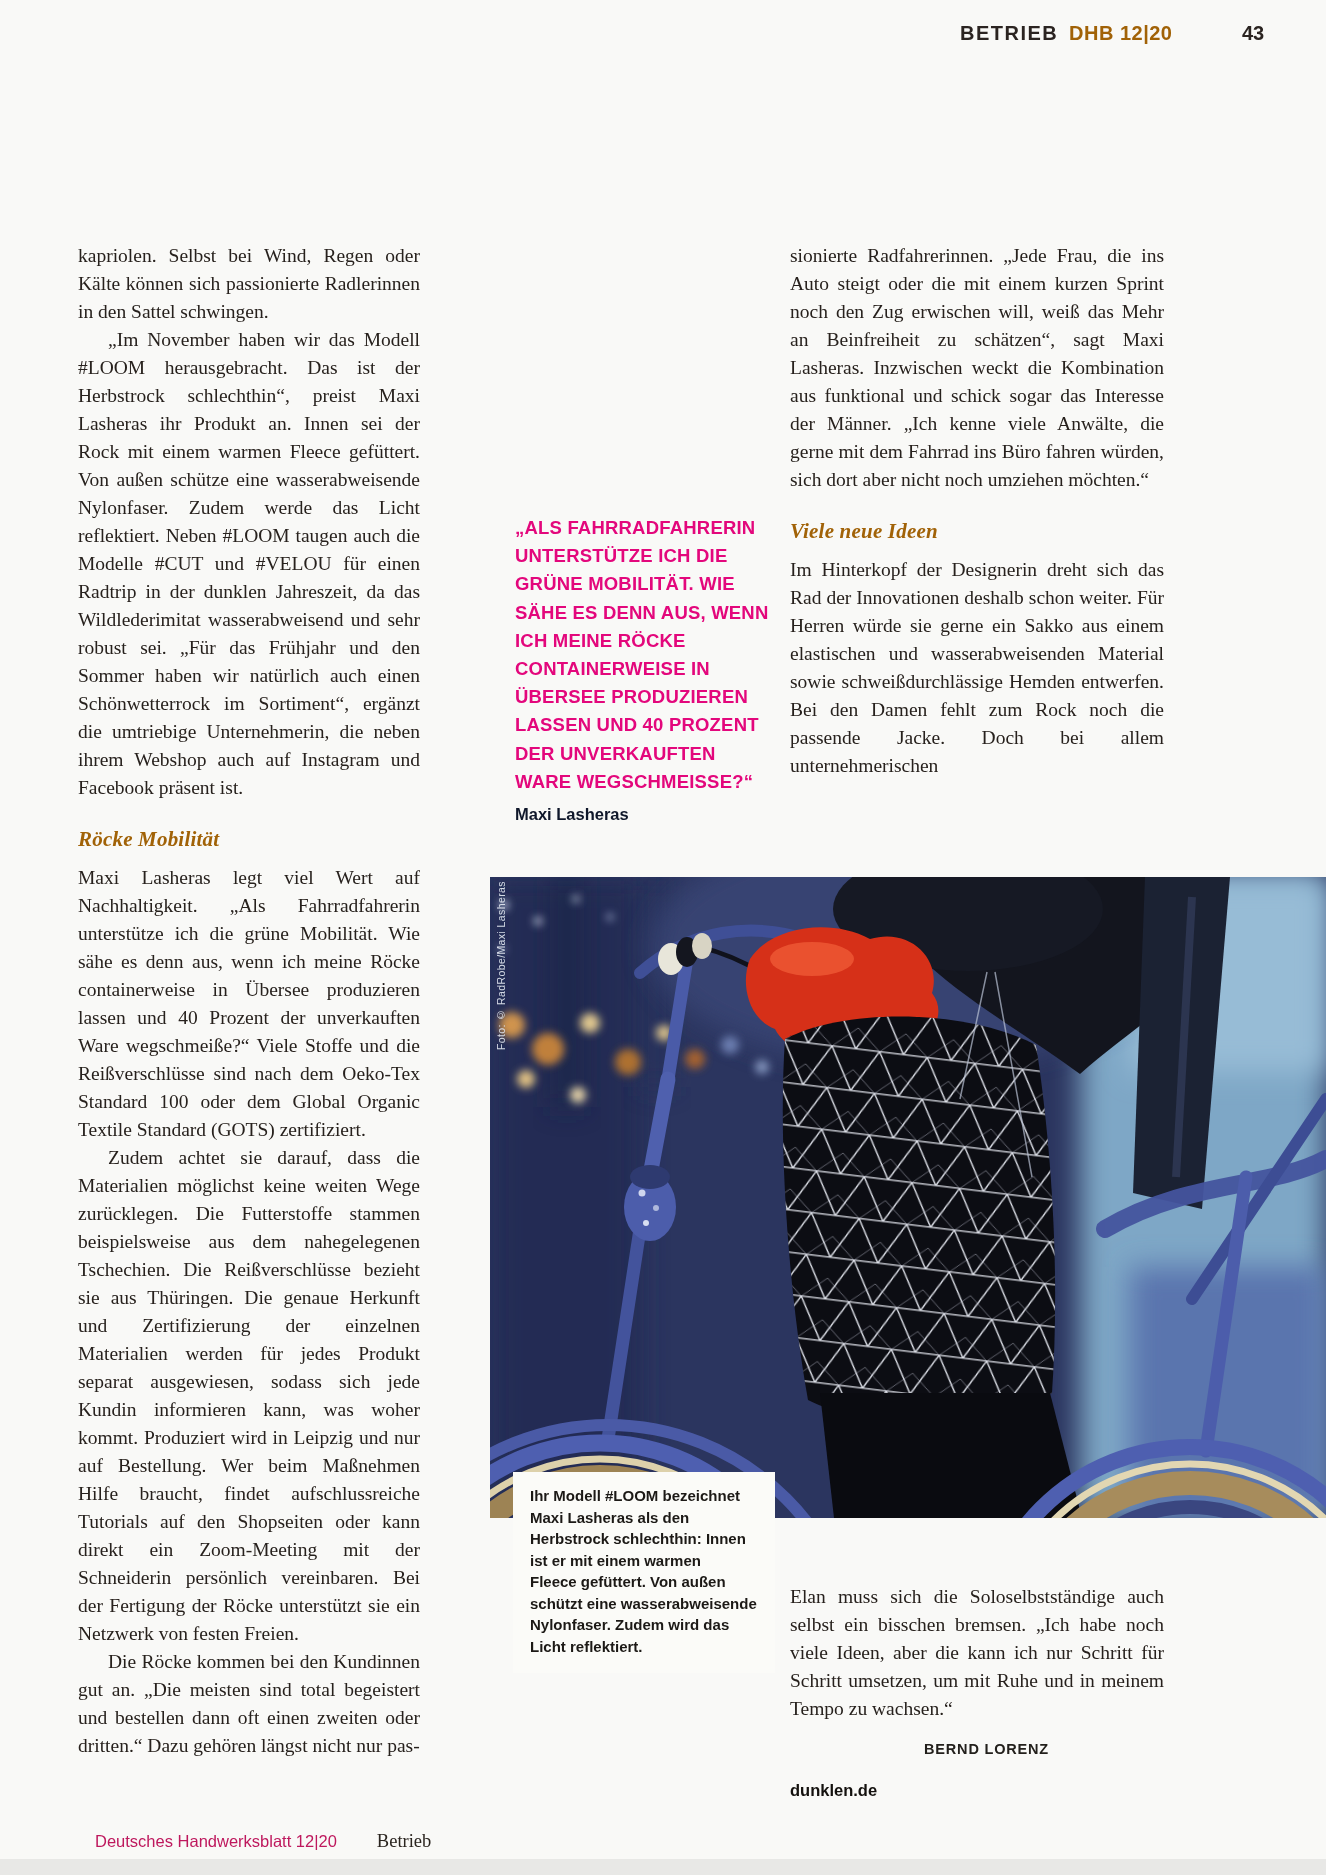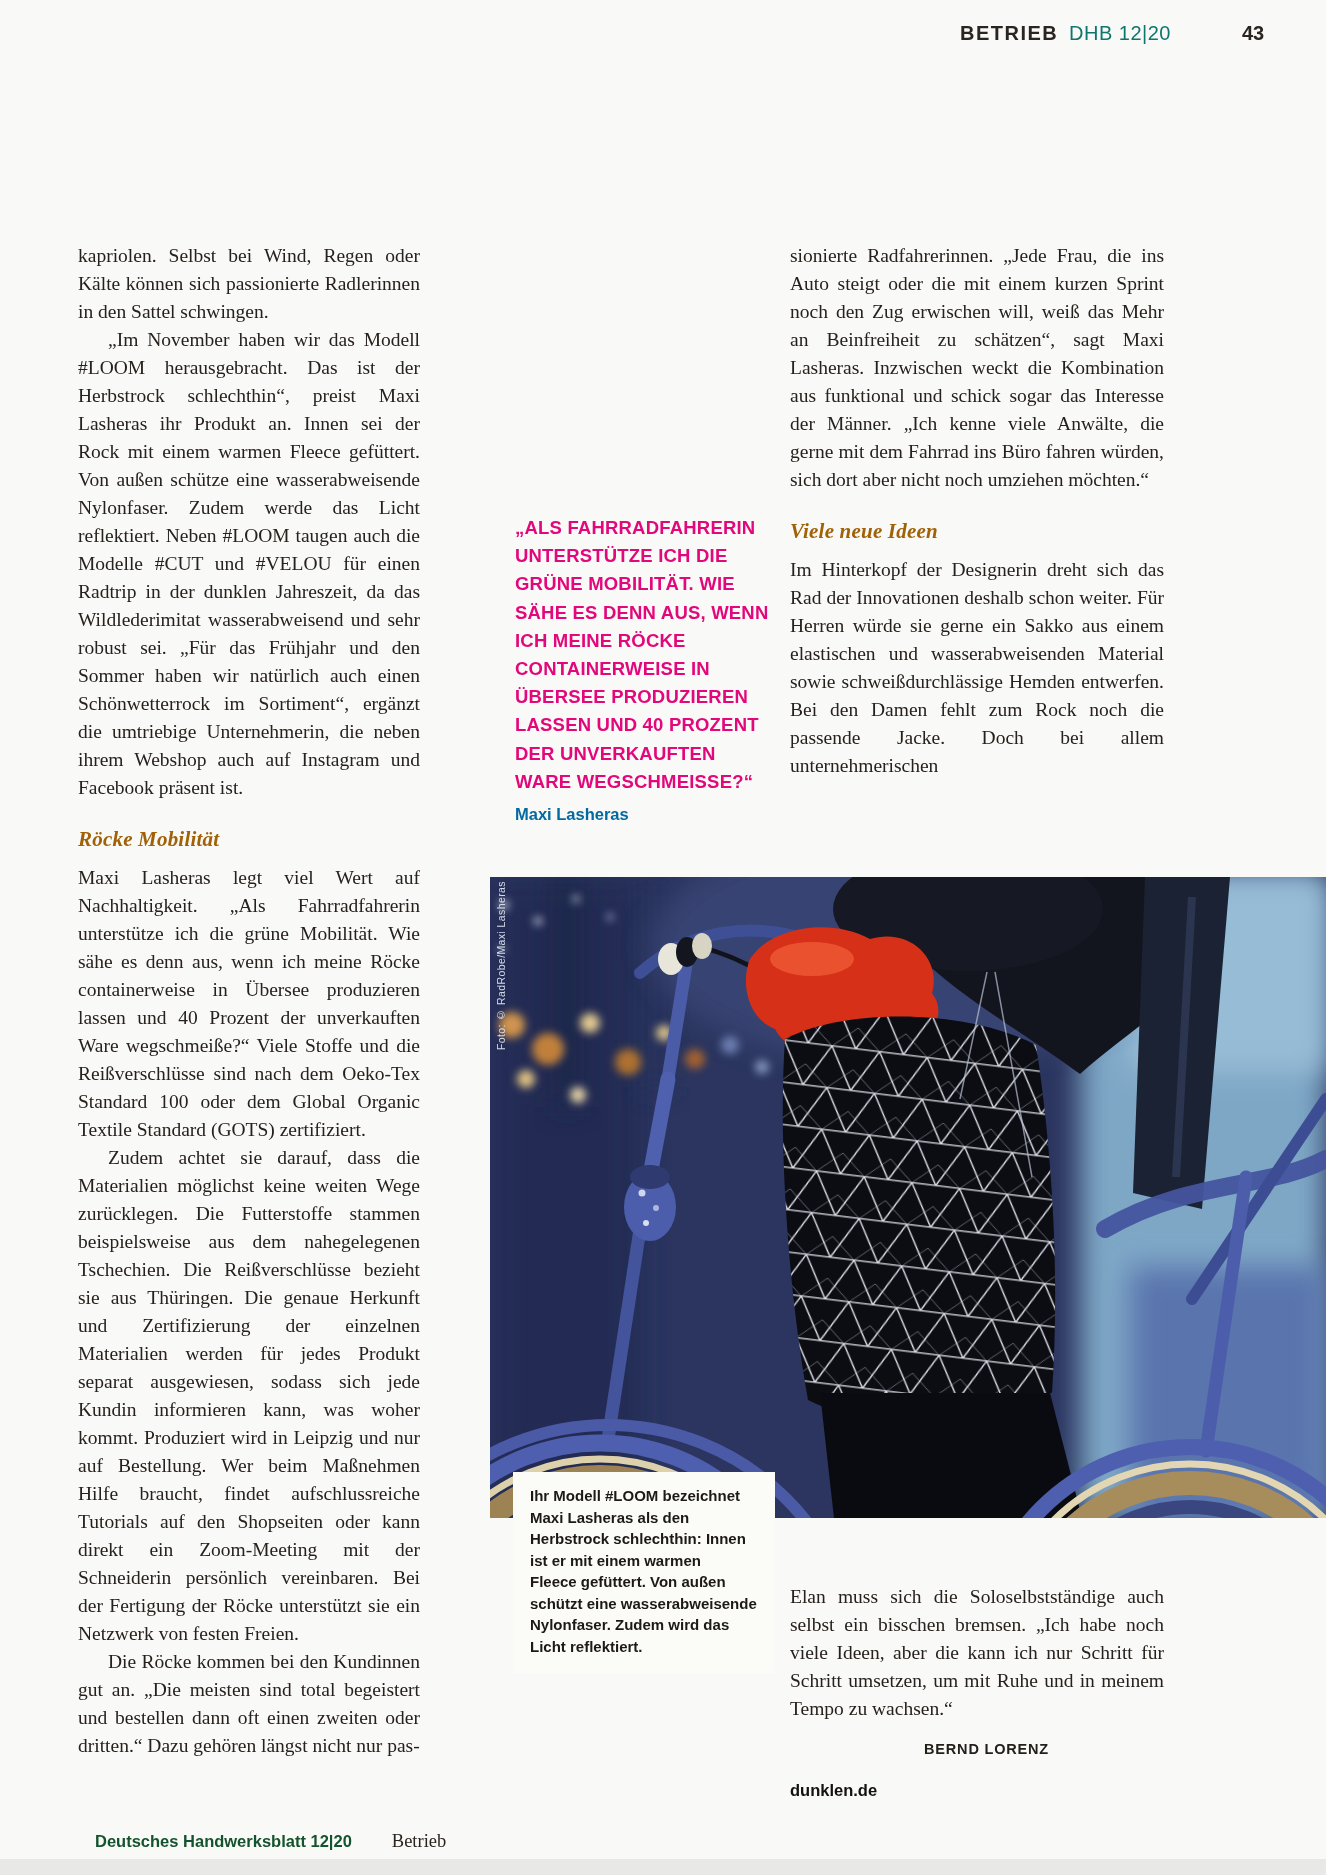--- a/index.html
+++ b/index.html
@@ -3,33 +3,33 @@
 <meta charset="utf-8">
 <style>
   html,body{margin:0;padding:0;background:#e8e8e6;}
   #page{
     position:relative;width:1326px;height:1859px;background:#f9f9f7;
     font-family:"Liberation Serif",serif;color:#27211d;overflow:hidden;
   }
   
   .hdr{position:absolute;top:22px;font-family:"Liberation Sans",sans-serif;font-size:20px;color:#2b2421;}
   .hdr-section{left:960px;font-weight:700;letter-spacing:1.5px;}
-  .hdr-issue{left:1069px;font-weight:400;letter-spacing:0.5px;color:#0f766e;}
+  .hdr-issue{left:1069px;font-weight:700;letter-spacing:0.5px;color:#a16207;}
   .hdr-page{left:1242px;font-weight:700;}
   
   .col{position:absolute;font-size:19.5px;line-height:28px;text-align:justify;hyphens:auto;-webkit-hyphens:auto;}
   .col-left{left:78px;top:242px;width:342px;}
   .col-right{left:790px;top:242px;width:374px;}
   .col p{margin:0;}
   .plist p + p{text-indent:30px;}
   .col h3{font-size:21px;line-height:26px;margin:24px 0 12px 0;letter-spacing:0.2px;color:#a16207;font-style:italic;}
   
   .pullquote{position:absolute;left:515px;top:478px;width:268px;font-family:"Liberation Sans",sans-serif;margin-top:36px;}
   .pq-text{font-weight:700;font-size:18.5px;line-height:28.2px;letter-spacing:0.2px;white-space:pre-line;}
-  .pq-attr{margin-top:9px;font-weight:700;font-size:16.5px;color:#0369a1;}
+  .pq-attr{margin-top:9px;font-weight:700;font-size:16.5px;color:#0f172a;}
   
   .photo{position:absolute;left:490px;top:877px;width:836px;height:641px;}
   .photo svg{display:block;width:836px;height:641px;}
   .photo-credit{
     position:absolute;left:494px;top:880px;height:170px;width:16px;
     writing-mode:vertical-rl;transform:rotate(180deg);transform-origin:center;
     font-family:"Liberation Sans",sans-serif;font-size:10.5px;line-height:15px;
     letter-spacing:0.4px;color:#e2e7f0;opacity:0.92;white-space:nowrap;
   }
   .caption{
@@ -39,21 +39,21 @@
     font-size:15px;line-height:21.5px;color:#1c1916;white-space:pre-line;
   }
   
   .col-right-bottom{left:790px;top:1583px;width:374px;}
   .byline{margin-top:12px;font-family:"Liberation Sans",sans-serif;font-weight:700;
     font-size:14.5px;letter-spacing:0.8px;color:#23201c;text-align:center;margin-left:19px;}
   .website{margin-top:13px;font-family:"Liberation Sans",sans-serif;font-weight:700;
     font-size:16.5px;color:#14110e;text-align:left;}
   
   .footer{position:absolute;left:95px;top:1831px;}
-  .footer .pub{font-family:"Liberation Sans",sans-serif;font-weight:700;font-size:16.5px;color:#14532d;text-align:right;}
+  .footer .pub{font-family:"Liberation Sans",sans-serif;font-weight:400;font-size:16.5px;color:#be185d;text-align:right;}
   .footer .sec{font-family:"Liberation Serif",serif;font-size:18.5px;color:#2a241f;margin-left:40px;}
 </style>
 </head>
 <body>
 
 <div id="page">
 
   <div class="hdr hdr-section">BETRIEB</div>
   <div class="hdr hdr-issue">DHB 12|20</div>
   <div class="hdr hdr-page">43</div>

